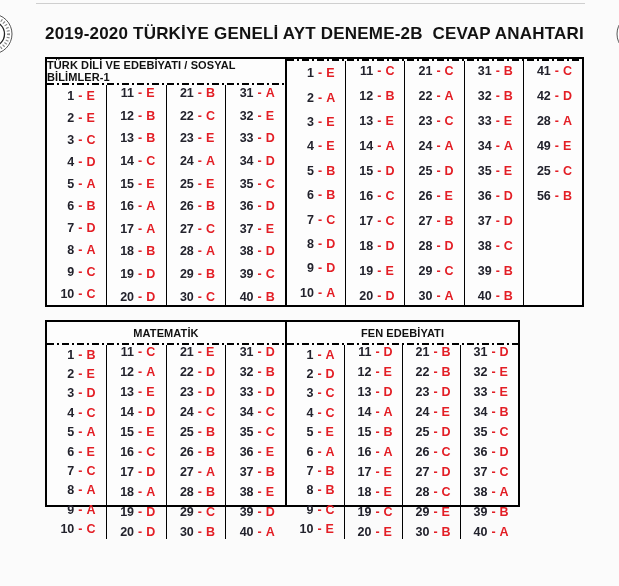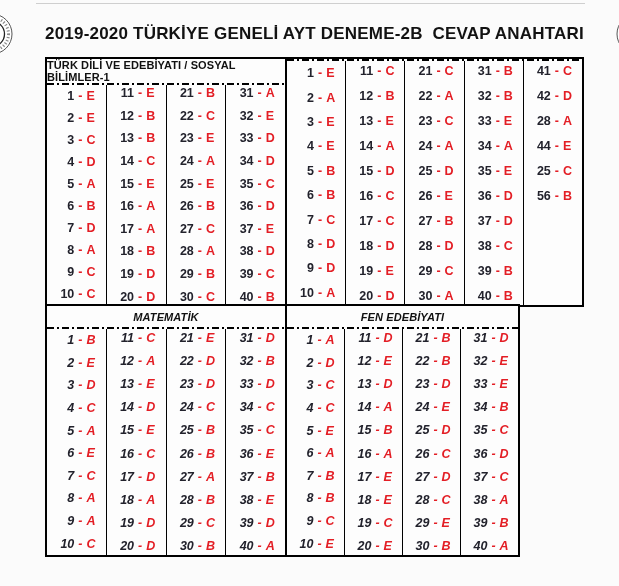--- a/index.html
+++ b/index.html
@@ -19,21 +19,21 @@
     display: flex; align-items: center; justify-content: center; gap: 32px;
   }
   .logo { flex: 0 0 auto; width: 42px; height: 42px; }
   .title {
     font-size: 17px; font-weight: bold; color: #121212;
     white-space: pre; letter-spacing: 0.2px;
   }
 
   .block { position: absolute; display: flex; }
   .block-top  { left: 45px; top: 57px;  width: 539px; height: 250px; }
-  .block-bot  { left: 45px; top: 304px; width: 475px; height: 253px; font-style: italic; }
+  .block-bot  { left: 45px; top: 320px; width: 475px; height: 187px; }
 
   .anskey-table {
     box-sizing: border-box;
     border: 2px solid #000;
     background: #fdfdfd;
     display: flex; flex-direction: column;
   }
   .anskey-table + .anskey-table { border-left-width: 0; }
   .t-w-left  { flex: 0 0 242px; }
   .t-w-right { flex: 1 1 auto; }
@@ -526,21 +526,21 @@
             <span class="a-num">42</span>
             <span class="a-dash">-</span>
             <span class="a-letter">D</span>
           </div>
           <div class="a-cell">
             <span class="a-num">28</span>
             <span class="a-dash">-</span>
             <span class="a-letter">A</span>
           </div>
           <div class="a-cell">
-            <span class="a-num">44</span>
+            <span class="a-num">49</span>
             <span class="a-dash">-</span>
             <span class="a-letter">E</span>
           </div>
           <div class="a-cell">
             <span class="a-num">25</span>
             <span class="a-dash">-</span>
             <span class="a-letter">C</span>
           </div>
           <div class="a-cell">
             <span class="a-num">56</span>

